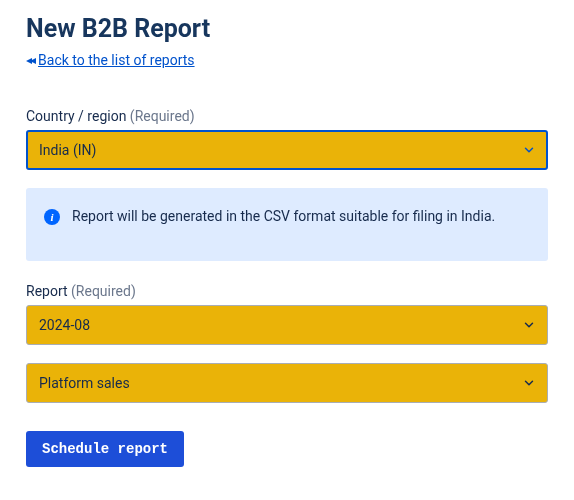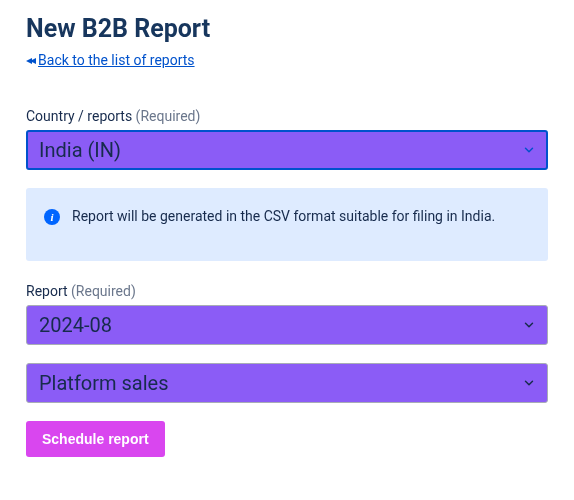--- a/index.html
+++ b/index.html
@@ -43,23 +43,23 @@
   }
   .select-wrap {
     position: relative;
     width: 100%;
   }
   .select-box {
     width: 100%;
     height: 40px;
     border: 1px solid #a8adb5;
     border-radius: 3px;
-    background: #8b5cf6;
+    background: #eab308;
     padding: 0 36px 0 12px;
-    font-size: 20px;
+    font-size: 14px;
     color: #172b4d;
     display: flex;
     align-items: center;
     cursor: pointer;
   }
   .select-box.focused {
     border: 2px solid #0052cc;
     padding-left: 11px;
   }
   .select-chevron {
@@ -91,47 +91,49 @@
     font-weight: bold;
     display: flex;
     align-items: center;
     justify-content: center;
     flex-shrink: 0;
     margin-top: 1px;
     font-style: italic;
     font-family: Georgia, serif;
   }
   .primary-btn {
-    background: #d946ef;
+    background: #1d4ed8;
     color: #fff;
     border: none;
     border-radius: 3px;
     height: 36px;
     padding: 0 16px;
     font-size: 14px;
     font-weight: 600;
     cursor: pointer;
+    margin-top: 10px;
+    font-family: Liberation Mono, monospace;
   }
 </style>
 </head>
 <body>
 
 
 
 <h1 class="page-title">New B2B Report</h1>
 
 <a href="#" class="back-link">
   <span class="back-arrows">◂◂</span>
   <span class="text">Back to the list of reports</span>
 </a>
 
 
 <div class="form-group">
   <div class="label-row">
-    <span>Country / reports</span>
+    <span>Country / region</span>
     <span class="req">(Required)</span>
   </div>
   <div class="select-wrap">
     <div class="select-box focused">
       <span>India (IN)</span>
     </div>
     <span class="select-chevron">
       <svg width="14" height="14" viewBox="0 0 24 24">
           <path d="M6 9l6 6 6-6" stroke="#0052cc" stroke-width="2.5" fill="none" stroke-linecap="round" stroke-linejoin="round"></path>
         </svg>

